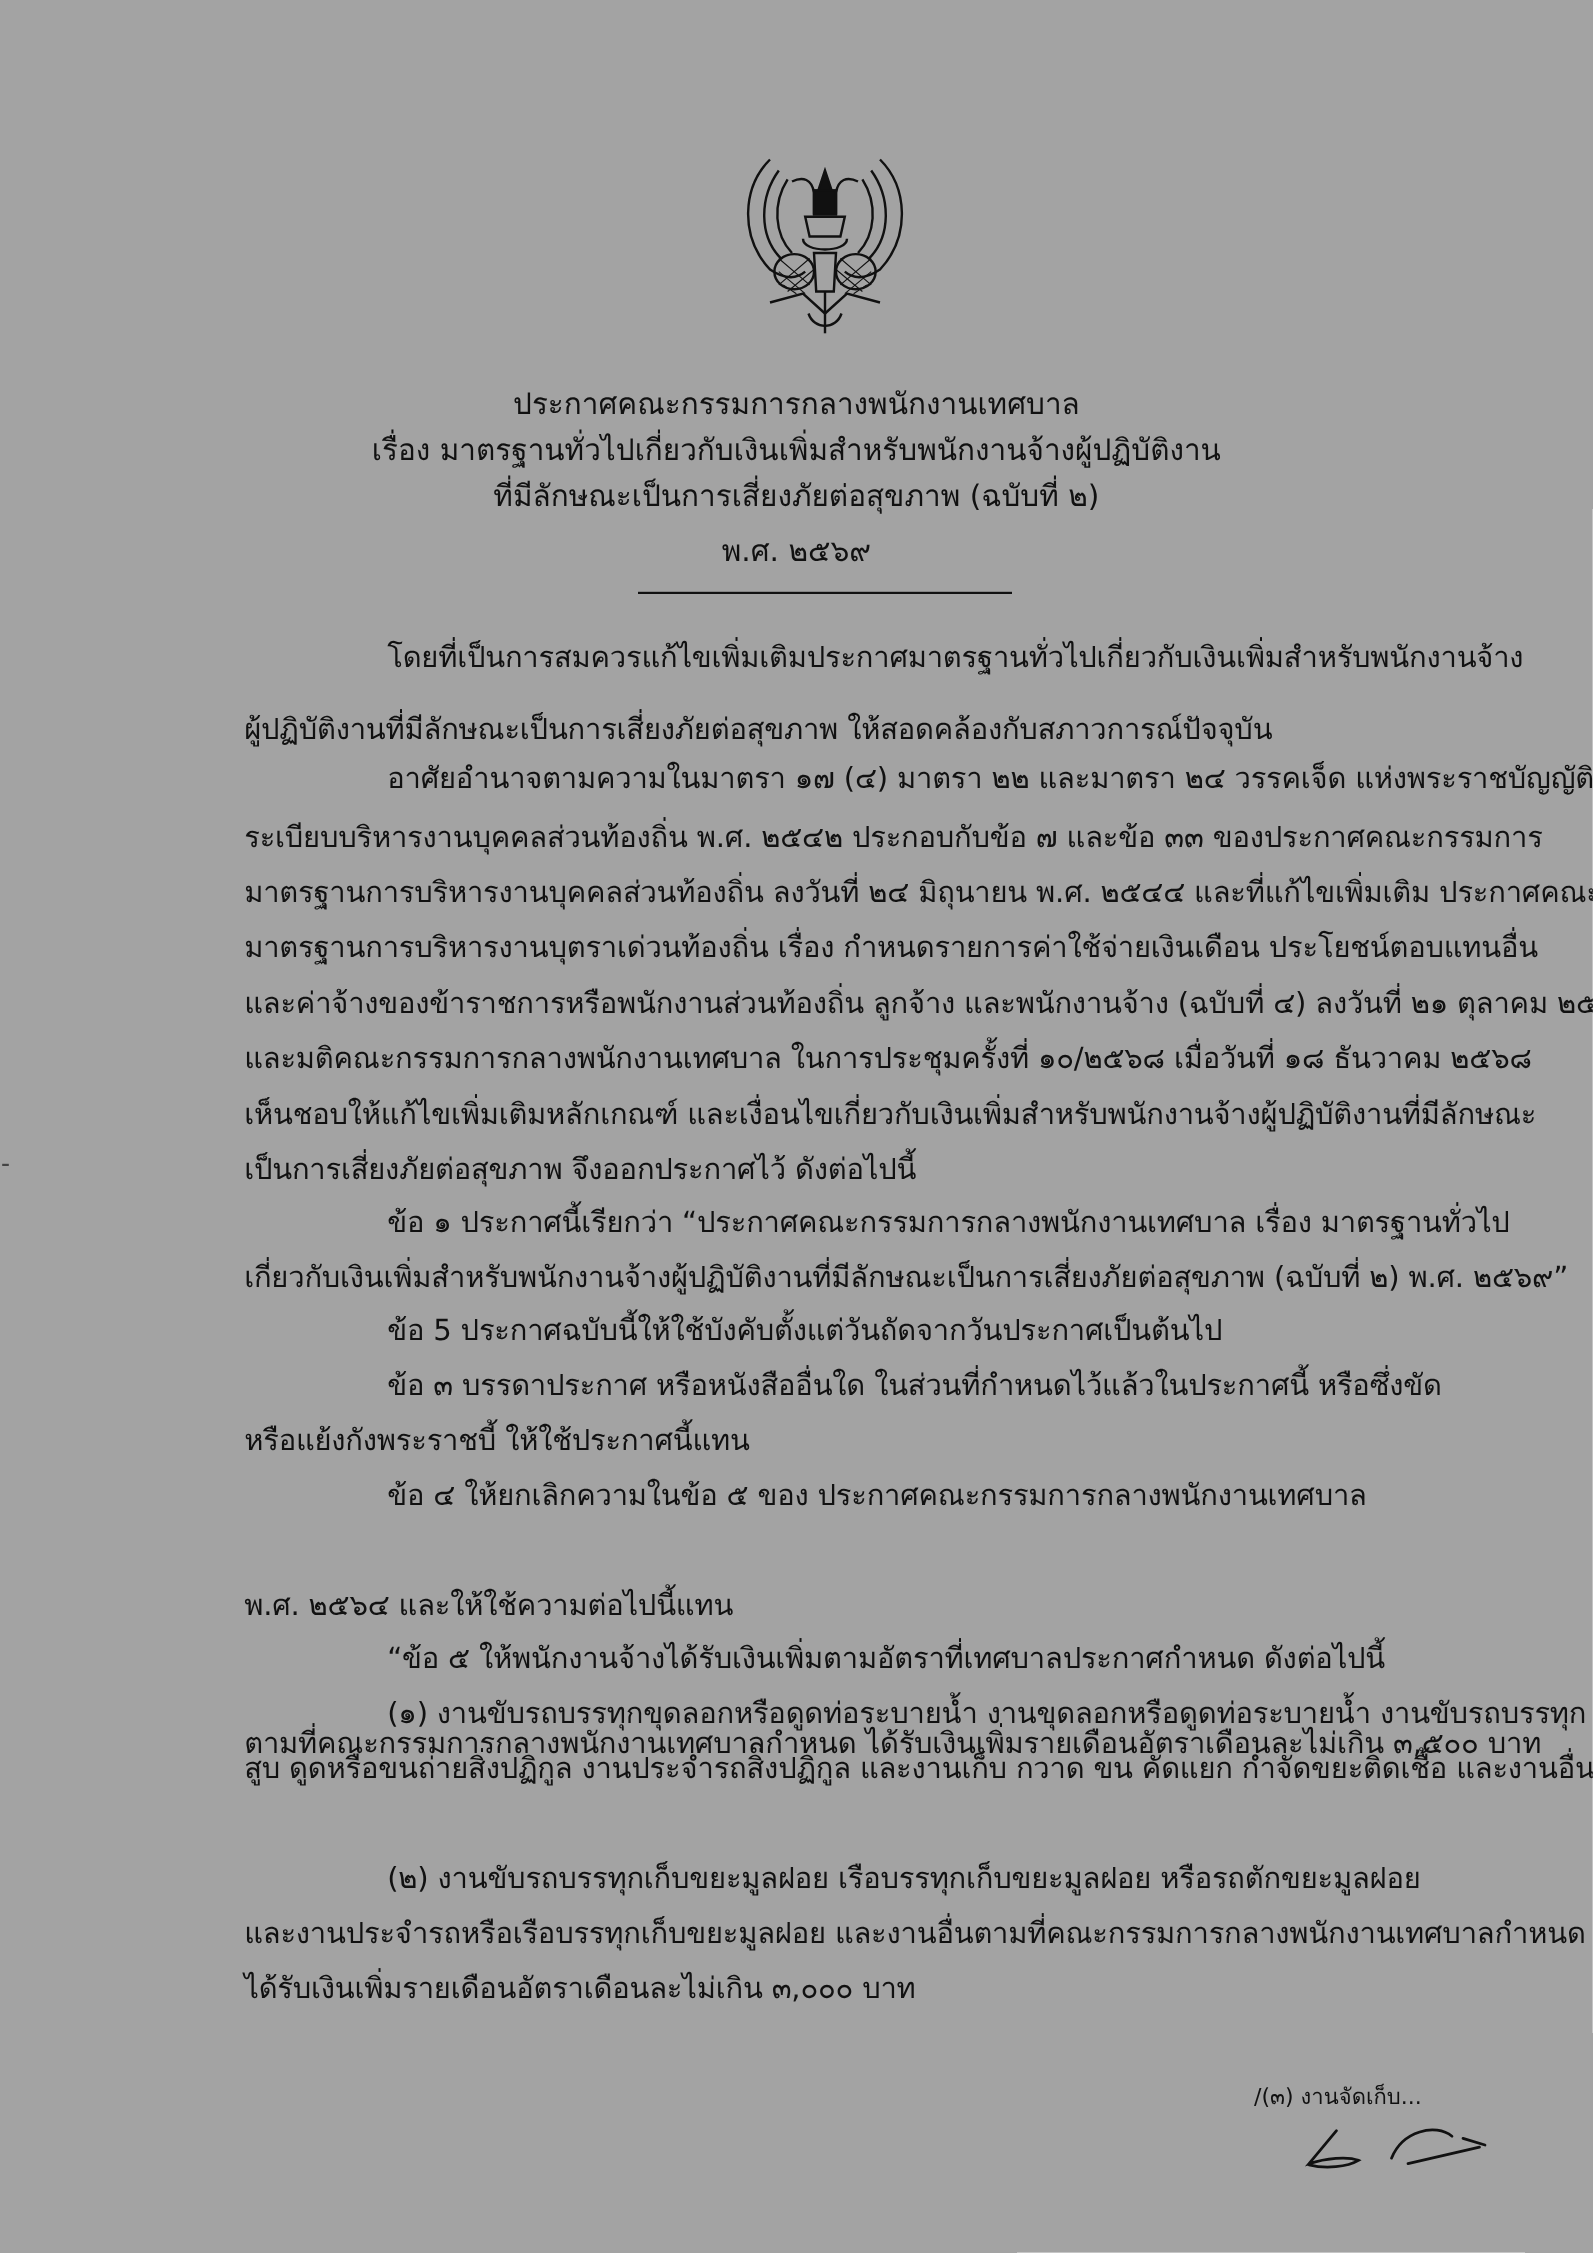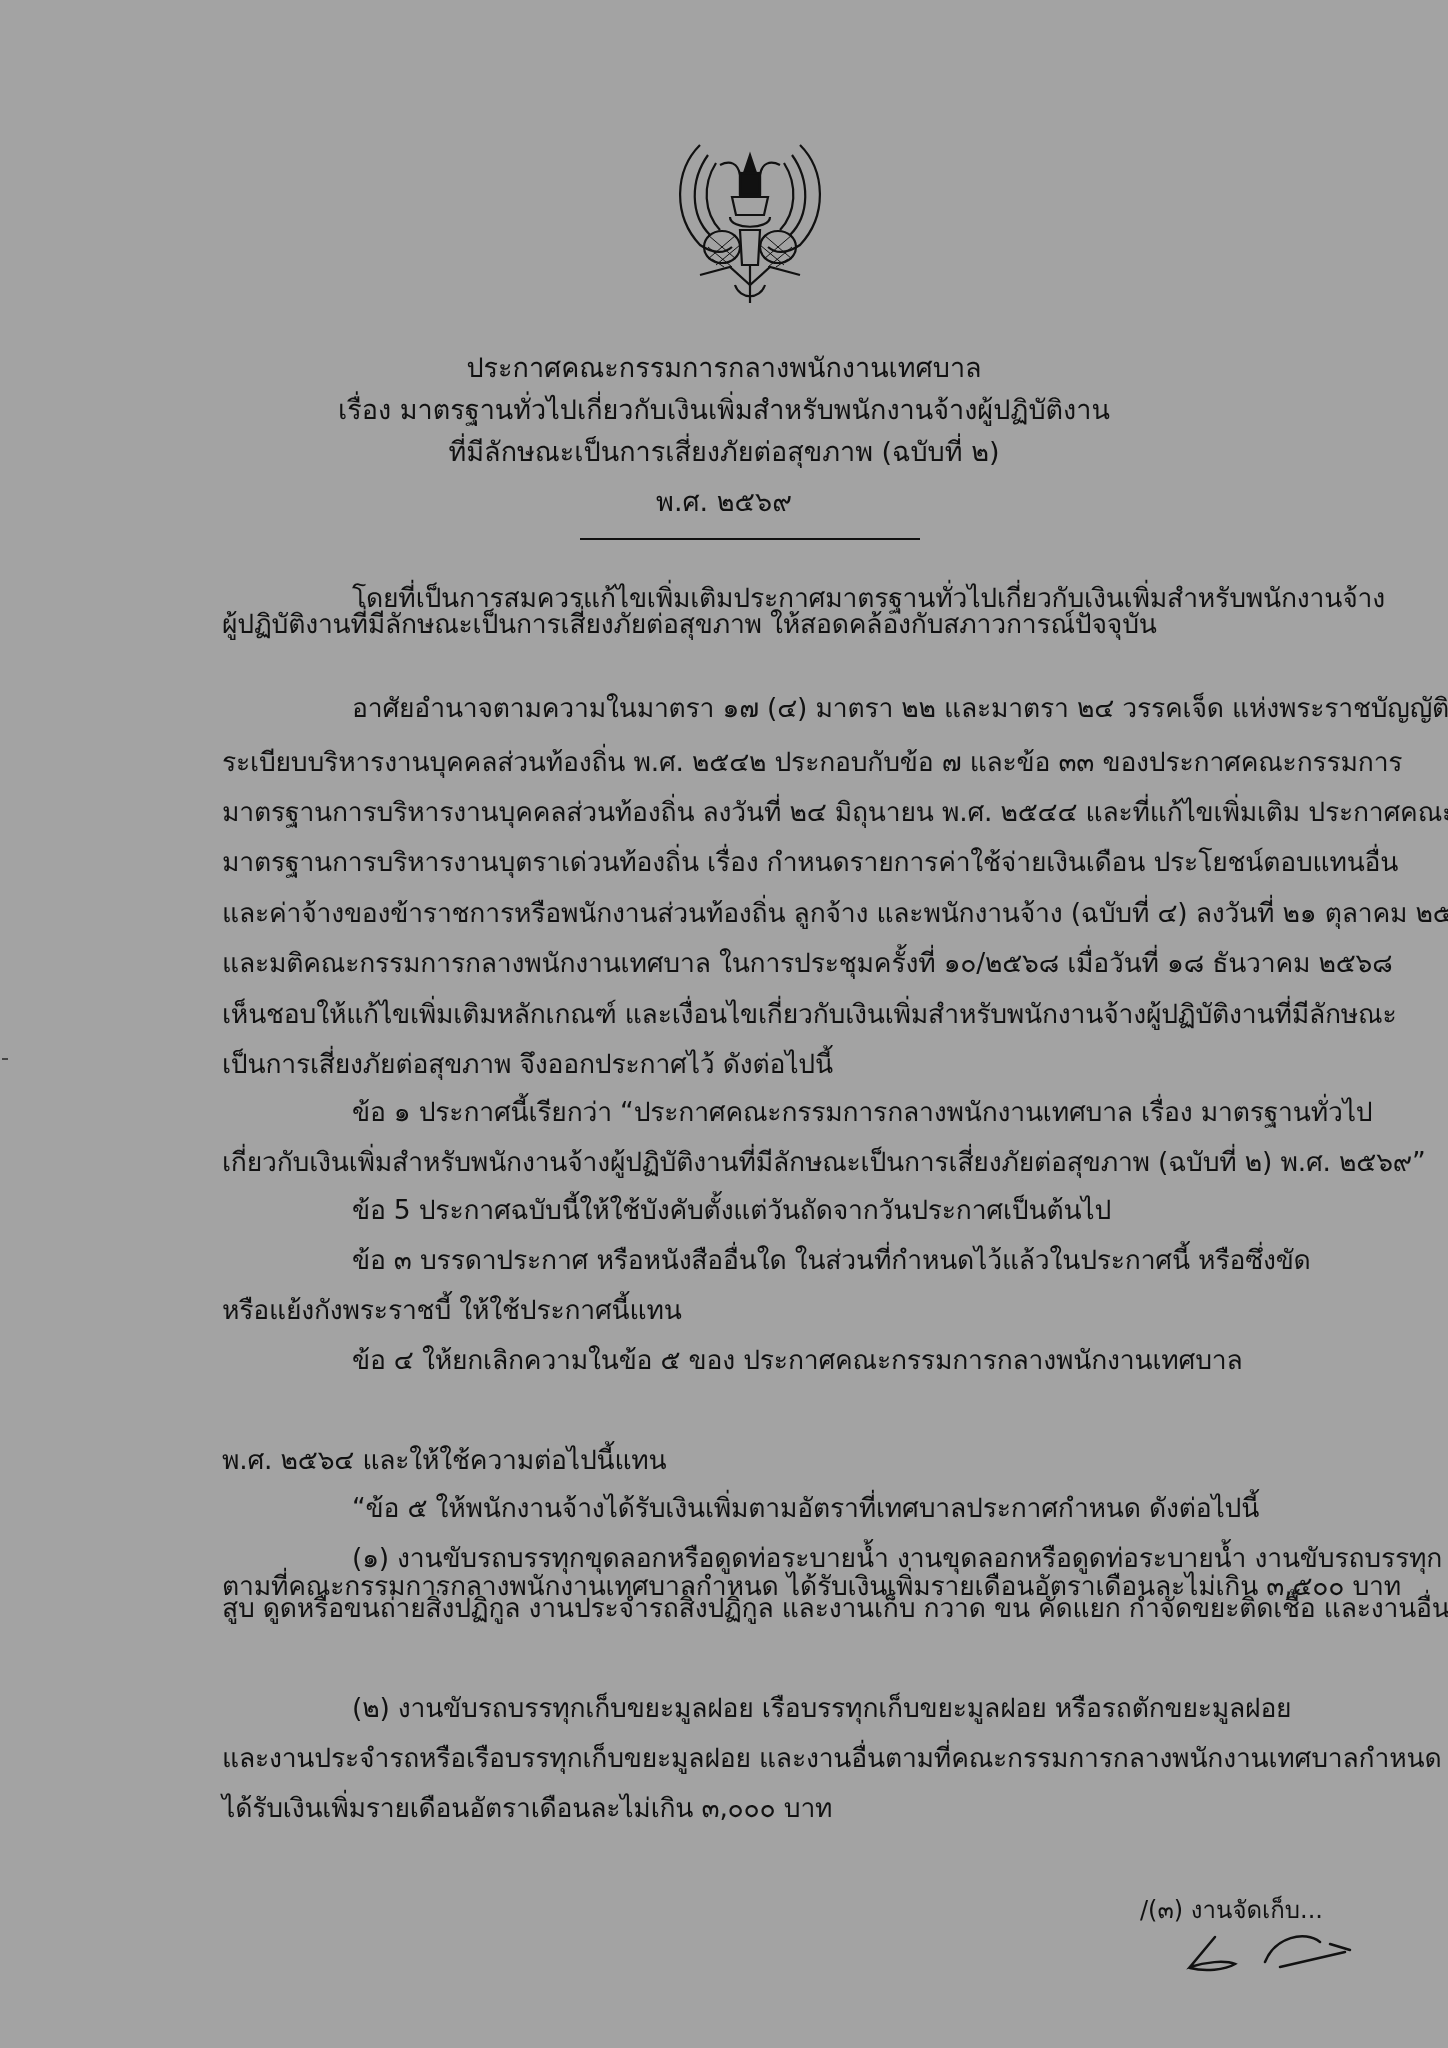--- a/index.html
+++ b/index.html
@@ -6,21 +6,21 @@
   body { width: 1448px; height: 2048px; position: relative; overflow: hidden;
          font-family: "DejaVu Sans", "Liberation Sans", sans-serif; color: #111; }
   .page { position: absolute; left: 0; top: 0; width: 1448px; height: 2048px; background: #a3a3a3; }
   .emblem { position: absolute; left: 660px; top: 135px; width: 180px; height: 175px; }
   .title { position: absolute; left: 0; width: 1448px; text-align: center; font-size: 27px; line-height: 40px; }
   .rule { position: absolute; left: 580px; top: 538px; width: 340px; height: 0; border-top: 2px solid #111; }
   .line { position: absolute; white-space: nowrap; font-size: 26.5px; line-height: 40px; letter-spacing: -0.2px; }
   .ind1 { left: 352px; }
   .ind0 { left: 222px; }
   .edge-mark { position: absolute; left: 2px; top: 1058px; width: 6px; height: 2px; background: #444; }
-  .footer { position: absolute; left: 1140px; top: 1890px; font-size: 24px; }
+  .footer { position: absolute; left: 1140px; top: 1890px; font-size: 20px; }
   .sig { position: absolute; left: 1170px; top: 1912px; width: 200px; height: 70px; }
 </style>
 </head>
 <body>
 
 <div class="page">
 
   <svg class="emblem" viewBox="0 0 180 175">
     <g fill="none" stroke="#111" stroke-width="2.2">
       <path d="M40 10 C15 35 12 80 40 110 C55 120 65 118 72 112"></path>
@@ -48,21 +48,21 @@
     </g>
   </svg>
 
   <div class="title" style="top:348px">ประกาศคณะกรรมการกลางพนักงานเทศบาล</div>
   <div class="title" style="top:390px">เรื่อง มาตรฐานทั่วไปเกี่ยวกับเงินเพิ่มสำหรับพนักงานจ้างผู้ปฏิบัติงาน</div>
   <div class="title" style="top:432px">ที่มีลักษณะเป็นการเสี่ยงภัยต่อสุขภาพ (ฉบับที่ ๒)</div>
   <div class="title" style="top:482px">พ.ศ. ๒๕๖๙</div>
   <div class="rule"></div>
 
   <div class="line ind1" style="top:578px">โดยที่เป็นการสมควรแก้ไขเพิ่มเติมประกาศมาตรฐานทั่วไปเกี่ยวกับเงินเพิ่มสำหรับพนักงานจ้าง</div>
-  <div class="line ind0" style="top:604px">ผู้ปฏิบัติงานที่มีลักษณะเป็นการเสี่ยงภัยต่อสุขภาพ ให้สอดคล้องกับสภาวการณ์ปัจจุบัน</div>
+  <div class="line ind0" style="top:644px">ผู้ปฏิบัติงานที่มีลักษณะเป็นการเสี่ยงภัยต่อสุขภาพ ให้สอดคล้องกับสภาวการณ์ปัจจุบัน</div>
   <div class="line ind1" style="top:688px">อาศัยอำนาจตามความในมาตรา ๑๗ (๔) มาตรา ๒๒ และมาตรา ๒๔ วรรคเจ็ด แห่งพระราชบัญญัติ</div>
   <div class="line ind0" style="top:742px">ระเบียบบริหารงานบุคคลส่วนท้องถิ่น พ.ศ. ๒๕๔๒ ประกอบกับข้อ ๗ และข้อ ๓๓ ของประกาศคณะกรรมการ</div>
   <div class="line ind0" style="top:792px">มาตรฐานการบริหารงานบุคคลส่วนท้องถิ่น ลงวันที่ ๒๔ มิถุนายน พ.ศ. ๒๕๔๔ และที่แก้ไขเพิ่มเติม ประกาศคณะกรรมการ</div>
   <div class="line ind0" style="top:842px">มาตรฐานการบริหารงานบุตราเด่วนท้องถิ่น เรื่อง กำหนดรายการค่าใช้จ่ายเงินเดือน ประโยชน์ตอบแทนอื่น</div>
   <div class="line ind0" style="top:893px">และค่าจ้างของข้าราชการหรือพนักงานส่วนท้องถิ่น ลูกจ้าง และพนักงานจ้าง (ฉบับที่ ๔) ลงวันที่ ๒๑ ตุลาคม ๒๕๖๓</div>
   <div class="line ind0" style="top:943px">และมติคณะกรรมการกลางพนักงานเทศบาล ในการประชุมครั้งที่ ๑๐/๒๕๖๘ เมื่อวันที่ ๑๘ ธันวาคม ๒๕๖๘</div>
   <div class="line ind0" style="top:994px">เห็นชอบให้แก้ไขเพิ่มเติมหลักเกณฑ์ และเงื่อนไขเกี่ยวกับเงินเพิ่มสำหรับพนักงานจ้างผู้ปฏิบัติงานที่มีลักษณะ</div>
   <div class="line ind0" style="top:1044px">เป็นการเสี่ยงภัยต่อสุขภาพ จึงออกประกาศไว้ ดังต่อไปนี้</div>
   <div class="line ind1" style="top:1092px">ข้อ ๑ ประกาศนี้เรียกว่า “ประกาศคณะกรรมการกลางพนักงานเทศบาล เรื่อง มาตรฐานทั่วไป</div>
   <div class="line ind0" style="top:1142px">เกี่ยวกับเงินเพิ่มสำหรับพนักงานจ้างผู้ปฏิบัติงานที่มีลักษณะเป็นการเสี่ยงภัยต่อสุขภาพ (ฉบับที่ ๒) พ.ศ. ๒๕๖๙”</div>

